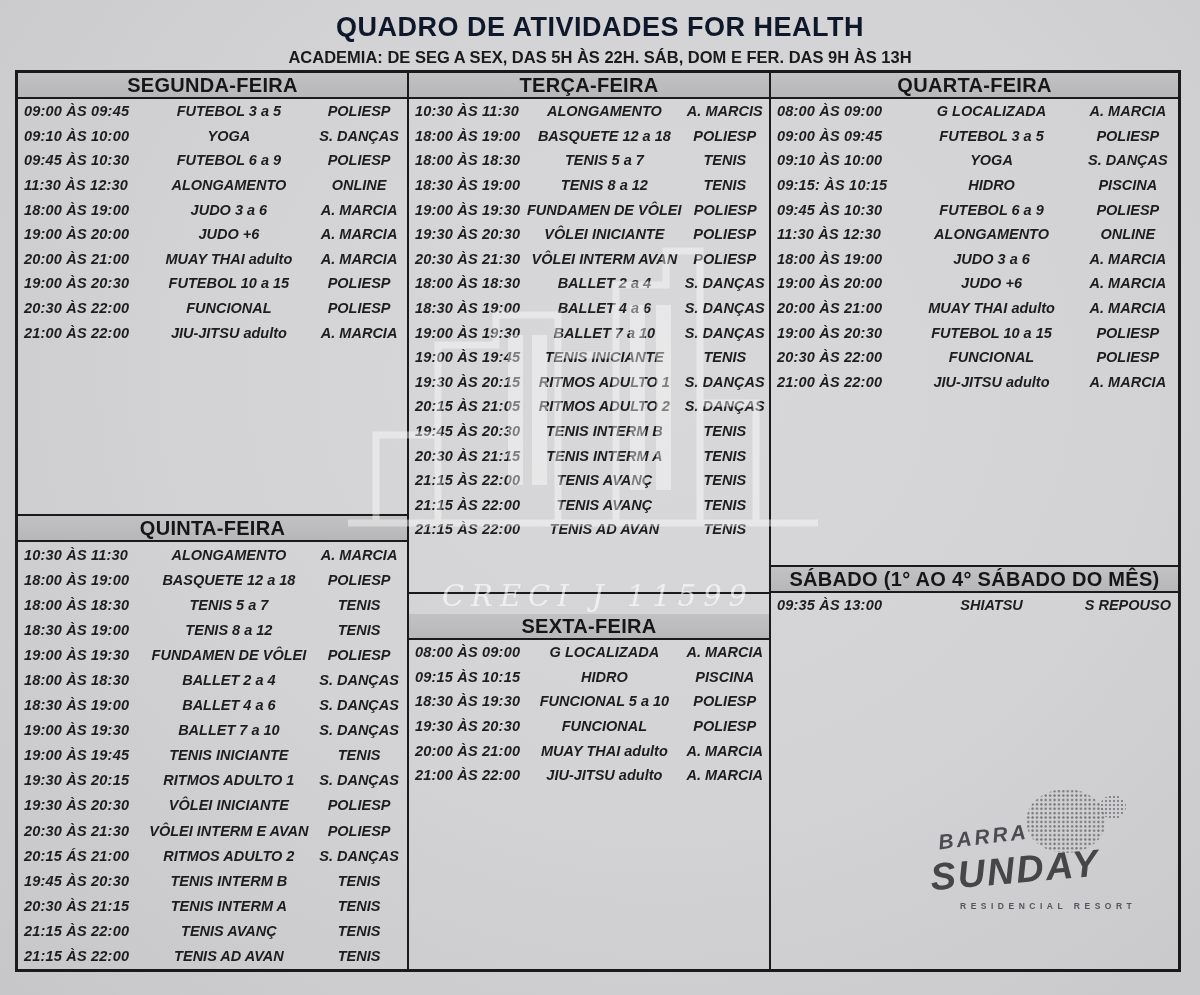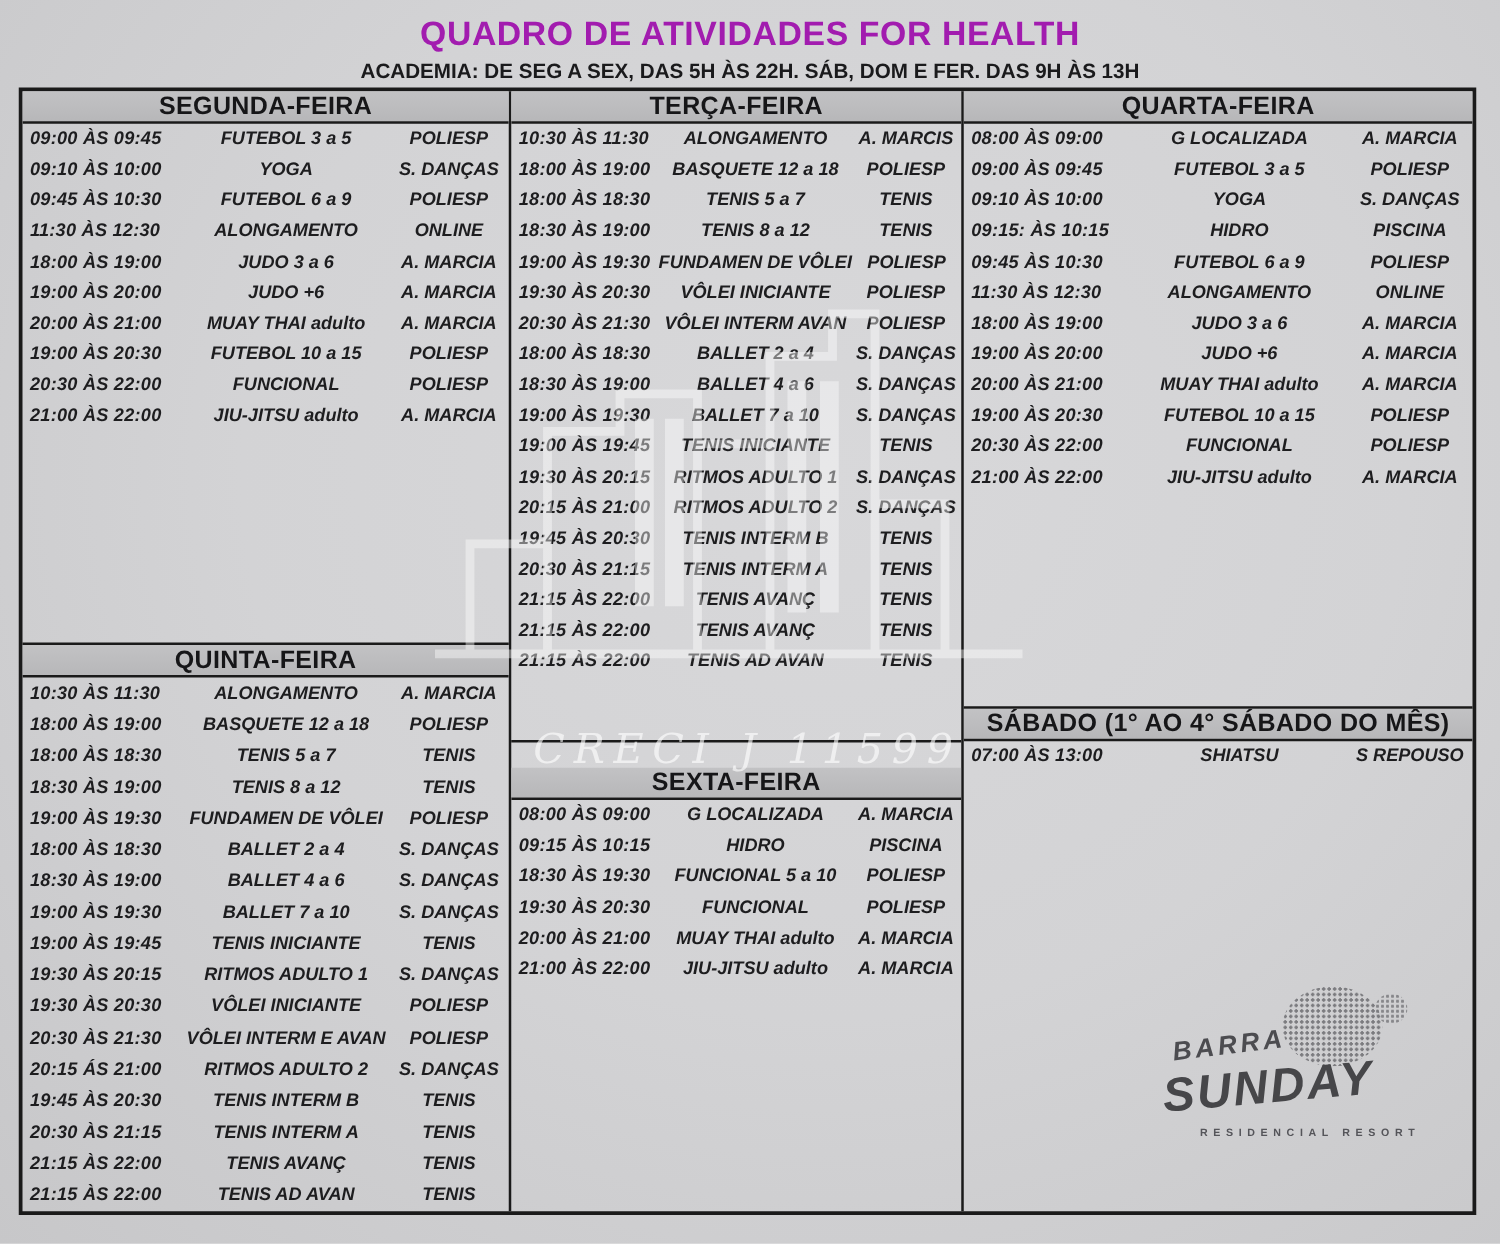--- a/index.html
+++ b/index.html
@@ -3,21 +3,21 @@
 <meta charset="utf-8">
 <style>
   html,body{margin:0;padding:0;}
   body{
     width:1200px;height:995px;position:relative;overflow:hidden;
     font-family:"Liberation Sans", sans-serif;
     background:radial-gradient(ellipse at 55% 38%, #d8d8da 0%, #d3d3d5 50%, #c7c7c9 100%);
   }
   .page-title{
     position:absolute;top:12px;left:0;width:1200px;text-align:center;
-    font-size:27px;font-weight:bold;color:#a21caf;letter-spacing:.5px;
+    font-size:27px;font-weight:bold;color:#0f172a;letter-spacing:.5px;
   }
   .page-subtitle{
     position:absolute;top:48px;left:0;width:1200px;text-align:center;
     font-size:16.5px;font-weight:bold;color:#1a1a1c;
   }
   .sched{
     position:absolute;left:15px;top:70px;width:1160px;height:896px;
     border:3px solid #1a1a1a;
   }
   .col{position:absolute;top:0;bottom:0;}
@@ -48,21 +48,21 @@
   .wm{position:absolute;pointer-events:none;}
   .wm-building{left:300px;top:150px;width:530px;height:330px;opacity:.42;}
   .wm-name{
     left:180px;top:450px;width:800px;text-align:center;
     font-family:"DejaVu Serif", serif;font-style:italic;
     font-size:46px;color:rgba(255,255,255,.82);letter-spacing:4px;
   }
   .wm-creci{
     left:180px;top:506px;width:800px;text-align:center;
     font-family:"DejaVu Serif", serif;font-style:italic;
-    font-size:33px;color:rgba(255,255,255,.62);letter-spacing:7px;
+    font-size:29px;color:rgba(255,255,255,.62);letter-spacing:7px;
   }
   
   .sunday-logo{position:absolute;left:910px;top:716px;width:215px;height:160px;pointer-events:none;}
   .sun-ball{
     position:absolute;left:98px;top:0;width:80px;height:64px;border-radius:50%;
     background-image:radial-gradient(circle,#6d6d71 1.15px, rgba(0,0,0,0) 1.3px);
     background-size:4.4px 4.4px;opacity:.85;
   }
   .sun-ball-small{
     position:absolute;left:172px;top:6px;width:26px;height:24px;border-radius:50%;
@@ -296,21 +296,21 @@
             <span class="cell c0">19:00 ÀS 19:45</span>
             <span class="cell c1">TENIS INICIANTE</span>
             <span class="cell c2">TENIS</span>
           </div>
           <div class="row">
             <span class="cell c0">19:30 ÀS 20:15</span>
             <span class="cell c1">RITMOS ADULTO 1</span>
             <span class="cell c2">S. DANÇAS</span>
           </div>
           <div class="row">
-            <span class="cell c0">20:15 ÀS 21:00</span>
+            <span class="cell c0">20:15 ÀS 21:05</span>
             <span class="cell c1">RITMOS ADULTO 2</span>
             <span class="cell c2">S. DANÇAS</span>
           </div>
           <div class="row">
             <span class="cell c0">19:45 ÀS 20:30</span>
             <span class="cell c1">TENIS INTERM B</span>
             <span class="cell c2">TENIS</span>
           </div>
           <div class="row">
             <span class="cell c0">20:30 ÀS 21:15</span>
@@ -434,21 +434,21 @@
             <span class="cell c0">21:00 ÀS 22:00</span>
             <span class="cell c1">JIU-JITSU adulto</span>
             <span class="cell c2">A. MARCIA</span>
           </div>
         </div>
     </div>
     <div class="section sec-sabado">
       <div class="day-header">SÁBADO (1° AO 4° SÁBADO DO MÊS)</div>
       <div class="rows">
           <div class="row">
-            <span class="cell c0">07:00 ÀS 13:00</span>
+            <span class="cell c0">09:35 ÀS 13:00</span>
             <span class="cell c1">SHIATSU</span>
             <span class="cell c2">S REPOUSO</span>
           </div>
         </div>
     </div>
   </div>
 
   <svg class="wm wm-building" viewBox="0 0 530 330" xmlns="http://www.w3.org/2000/svg">
     <g stroke="#ffffff" stroke-width="7" fill="none">
       <path d="M30 300 H500"></path>

